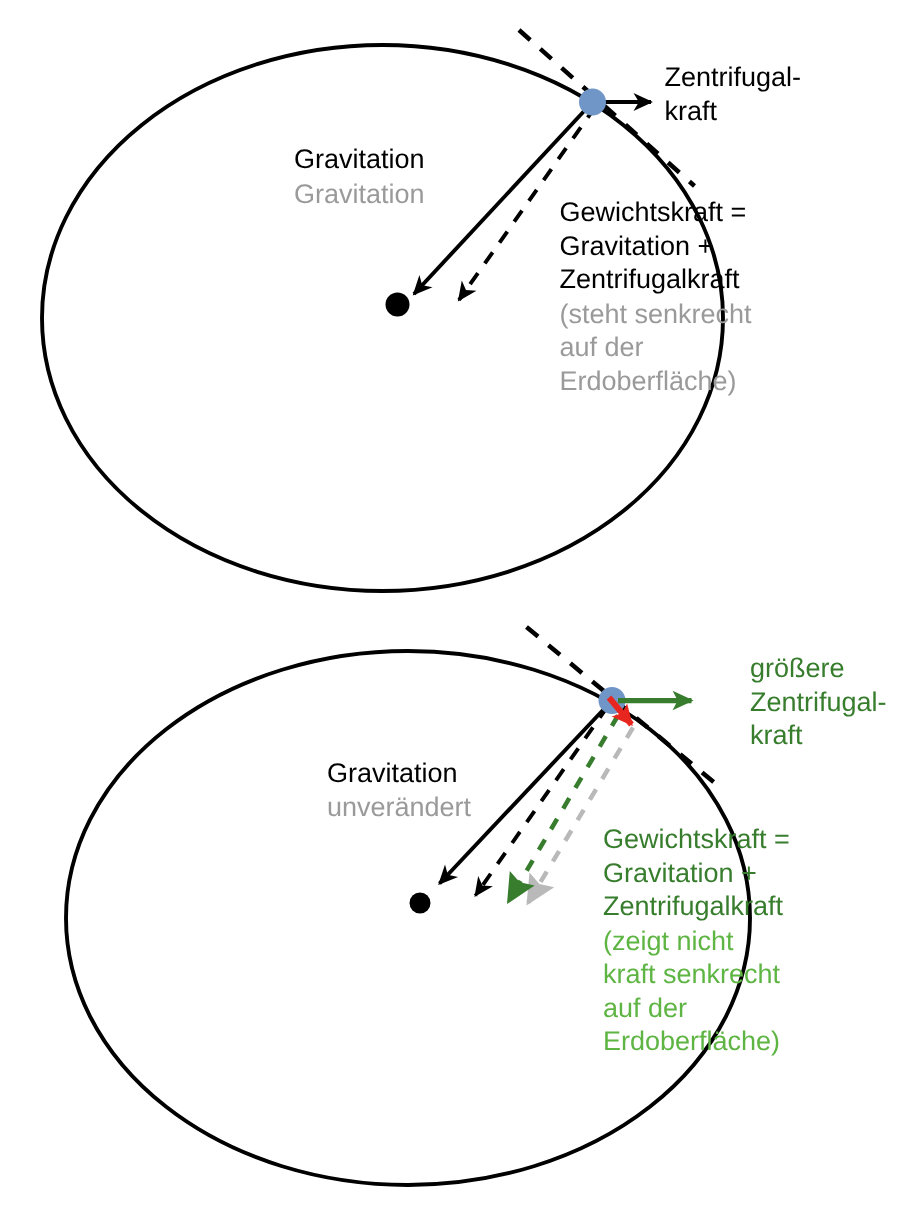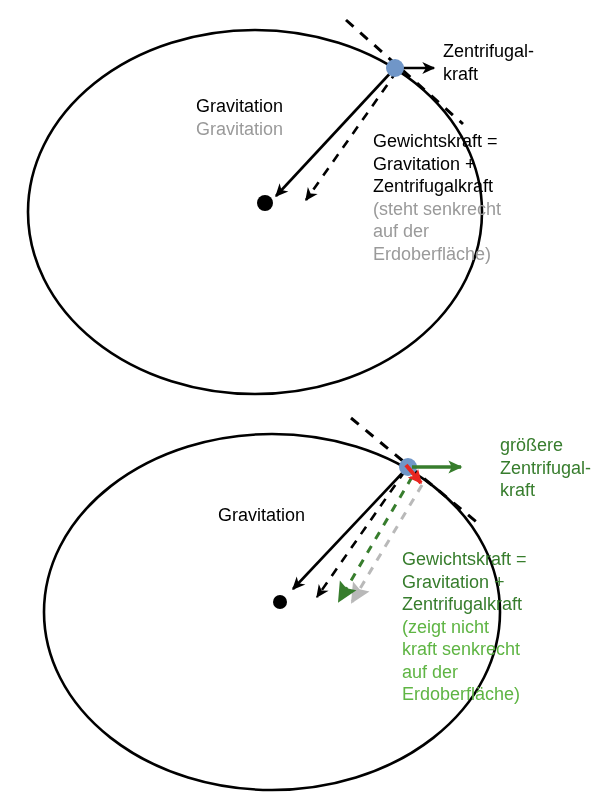--- a/index.html
+++ b/index.html
@@ -116,20 +116,21 @@
   </div>
 
   <div class="lbl t-dgreen" style="left:500px;top:434px;">
     <div>größere</div>
     <div>Zentrifugal-</div>
     <div>kraft</div>
   </div>
 
   <div class="lbl" style="left:218px;top:504px;">
     <div class="t-black">Gravitation</div>
+    <div class="t-gray">unverändert</div>
   </div>
 
   <div class="lbl" style="left:402px;top:548px;">
     <div class="t-dgreen">Gewichtskraft =</div>
     <div class="t-dgreen">Gravitation +</div>
     <div class="t-dgreen">Zentrifugalkraft</div>
     <div class="t-lgreen">(zeigt nicht</div>
     <div class="t-lgreen">kraft senkrecht</div>
     <div class="t-lgreen">auf der</div>
     <div class="t-lgreen">Erdoberfläche)</div>

